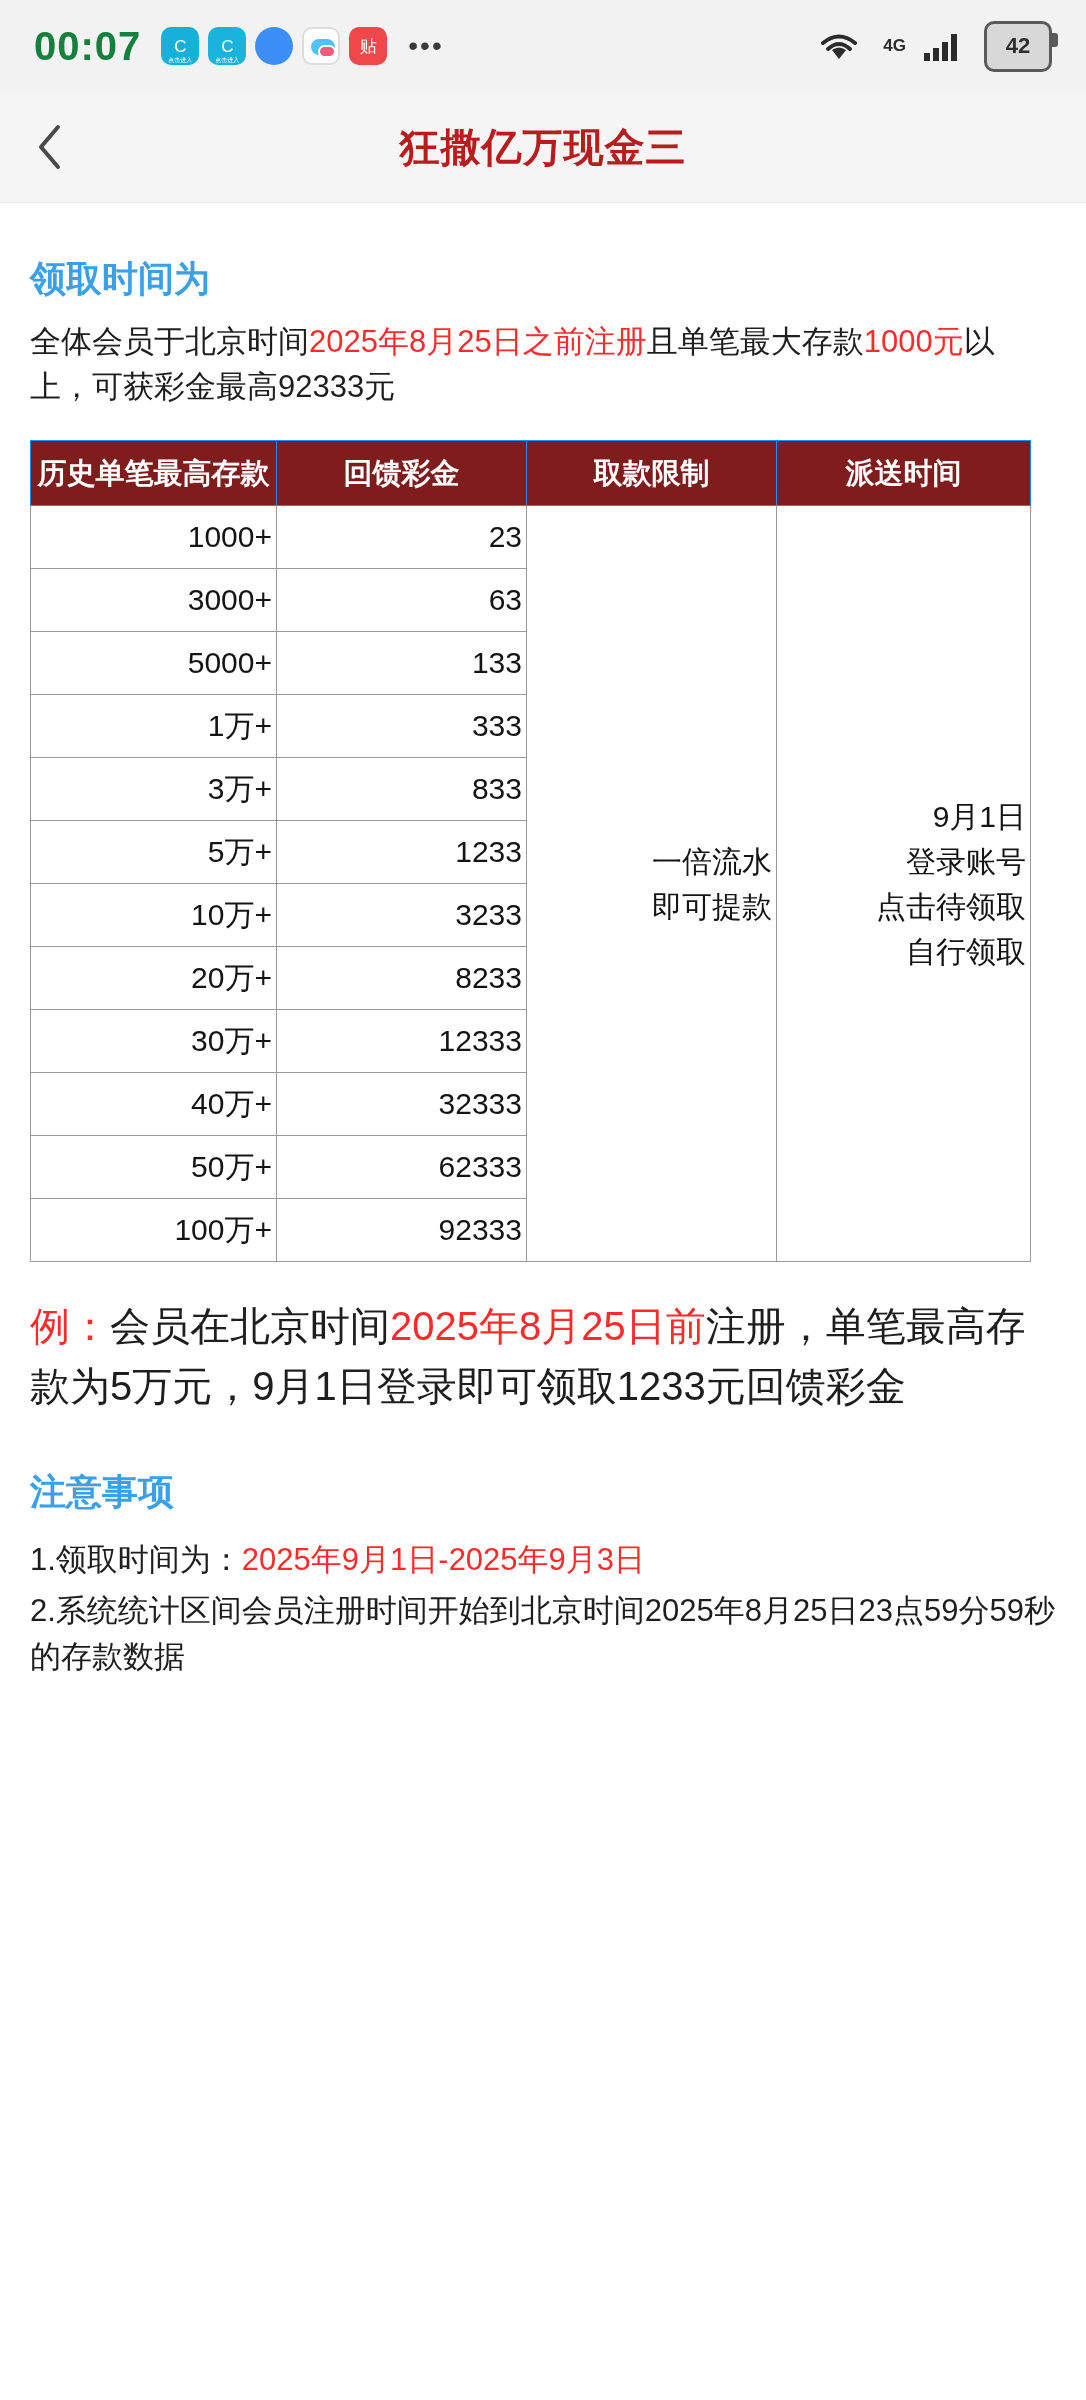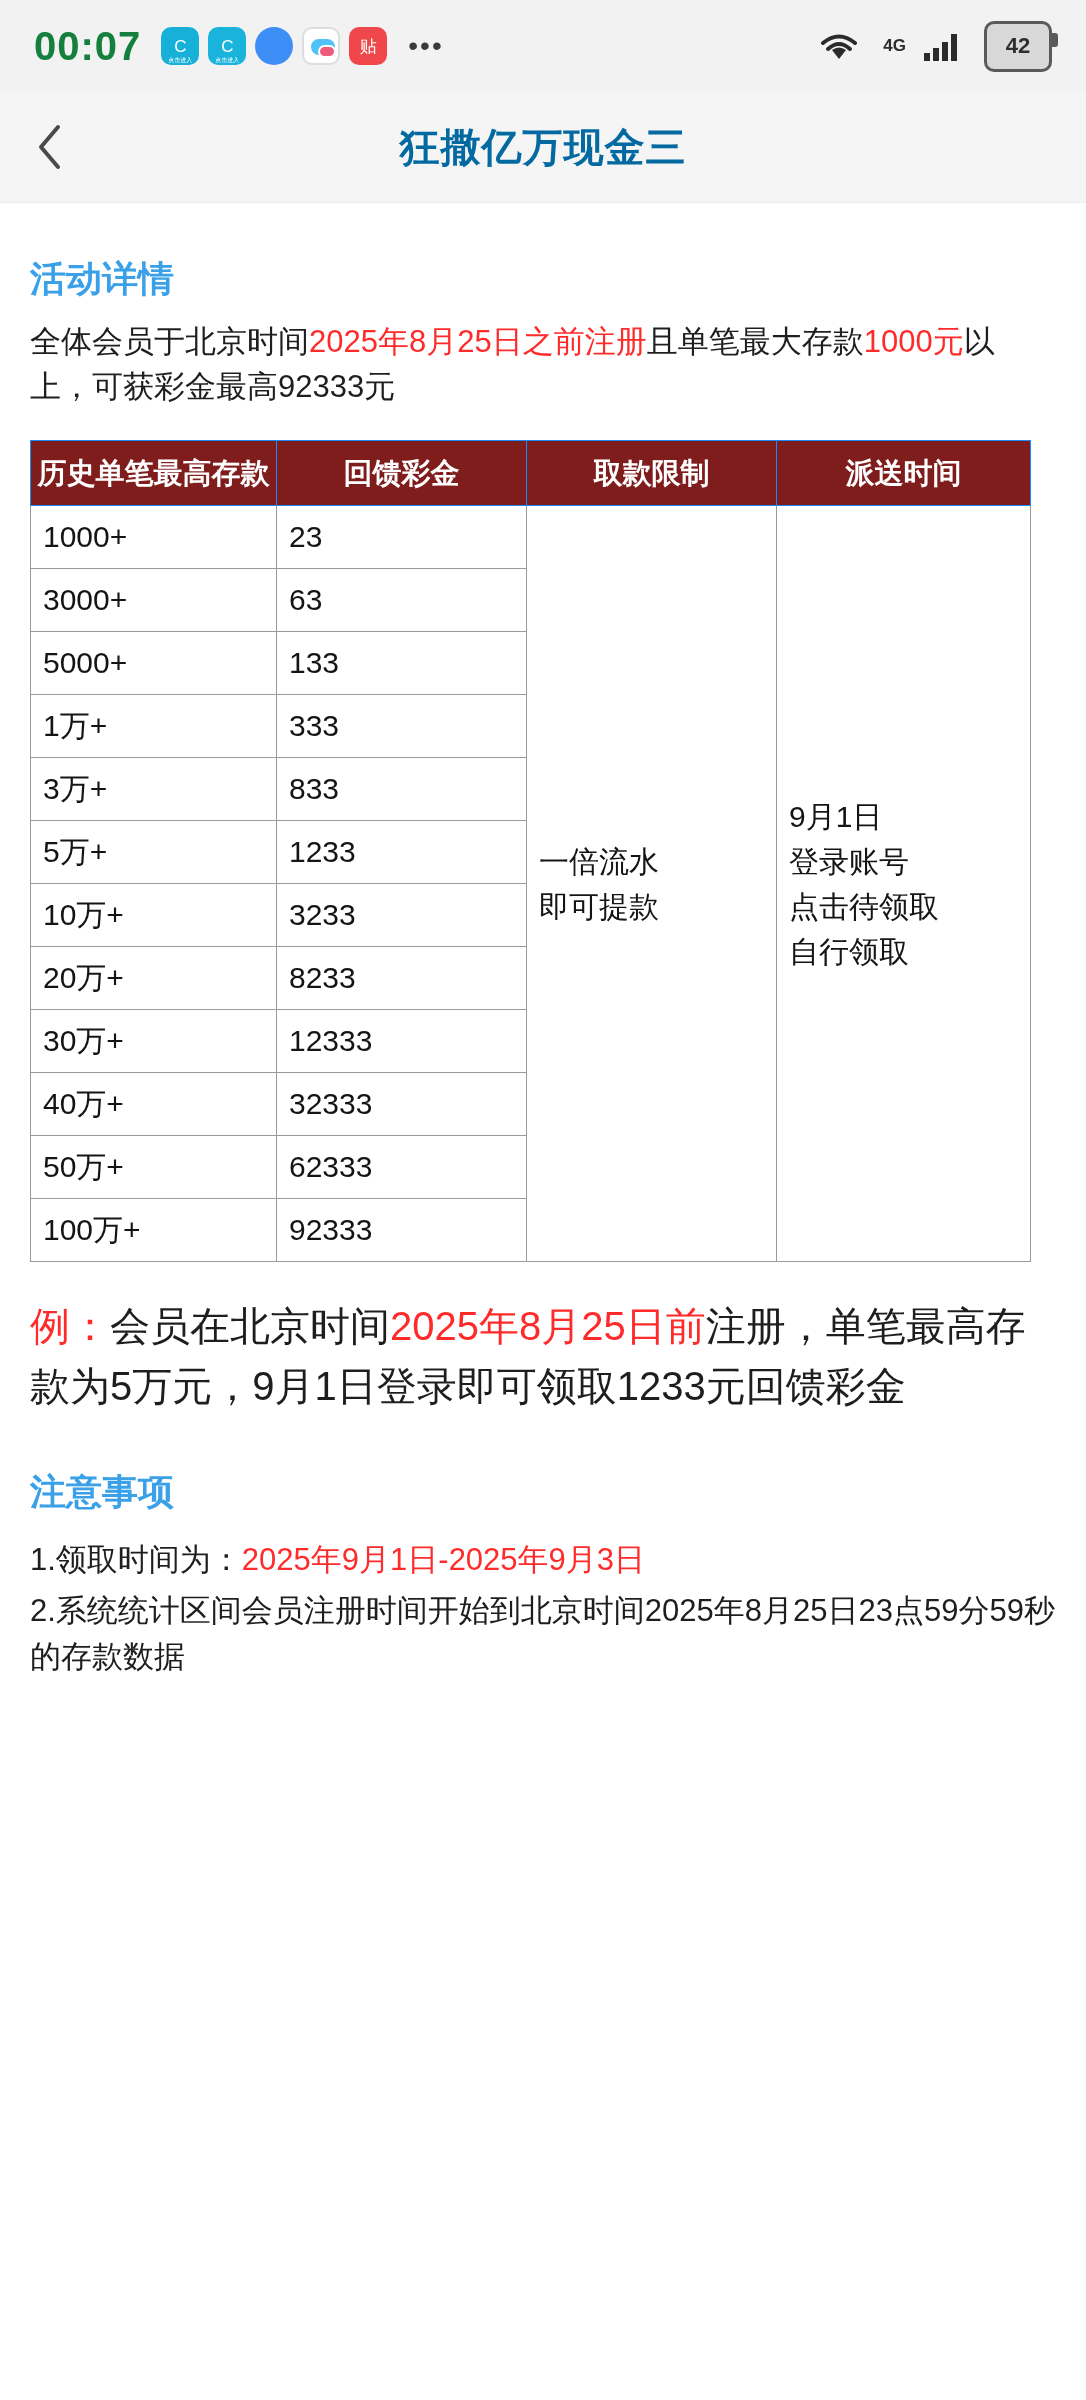--- a/index.html
+++ b/index.html
@@ -148,21 +148,21 @@
     justify-content: center;
     cursor: pointer;
   }
   .back-btn svg { display: block; }
   .page-title {
     position: absolute;
     left: 0; right: 0;
     text-align: center;
     font-size: 40px;
     font-weight: bold;
-    color: #0369a1;
+    color: #b91c1c;
     letter-spacing: 1px;
     pointer-events: none;
   }
 
   
   .content {
     padding: 0 30px;
     box-sizing: border-box;
   }
   .section-heading {
@@ -191,24 +191,24 @@
     color: #ffffff;
     font-size: 29px;
     font-weight: bold;
     padding: 14px 6px;
     border: 1px solid #1a8cff;
     line-height: 1.25;
     text-align: center;
   }
   table.promo td {
     border: 1px solid #9a9a9a;
-    text-align: left;
+    text-align: right;
     font-size: 30px;
     color: #141414;
-    padding: 6px 12px;
+    padding: 6px 4px;
     height: 50px;
   }
   table.promo td.merged {
     font-size: 30px;
     line-height: 1.5;
   }
   .col1 { width: 246px; }
   .col2 { width: 250px; }
   .col3 { width: 250px; }
   .col4 { width: 254px; }
@@ -283,21 +283,21 @@
       <svg width="34" height="50" viewBox="0 0 34 50">
         <path d="M25 5 L8 25 L25 45" stroke="#4a4a4a" stroke-width="4" fill="none" stroke-linecap="round" stroke-linejoin="round"></path>
       </svg>
     </span>
   </div>
   <div class="page-title">狂撒亿万现金三</div>
 </div>
 
 <div class="content">
 
-  <div class="section-heading">活动详情</div>
+  <div class="section-heading">领取时间为</div>
 
   <p class="para">
     <span>全体会员于北京时间</span><span class="red">2025年8月25日之前注册</span><span>且单笔最大存款</span><span class="red">1000元</span><span>以上，可获彩金最高92333元</span>
   </p>
 
   <table class="promo">
     <colgroup>
       <col class="col1">
         <col class="col2">
         <col class="col3">

